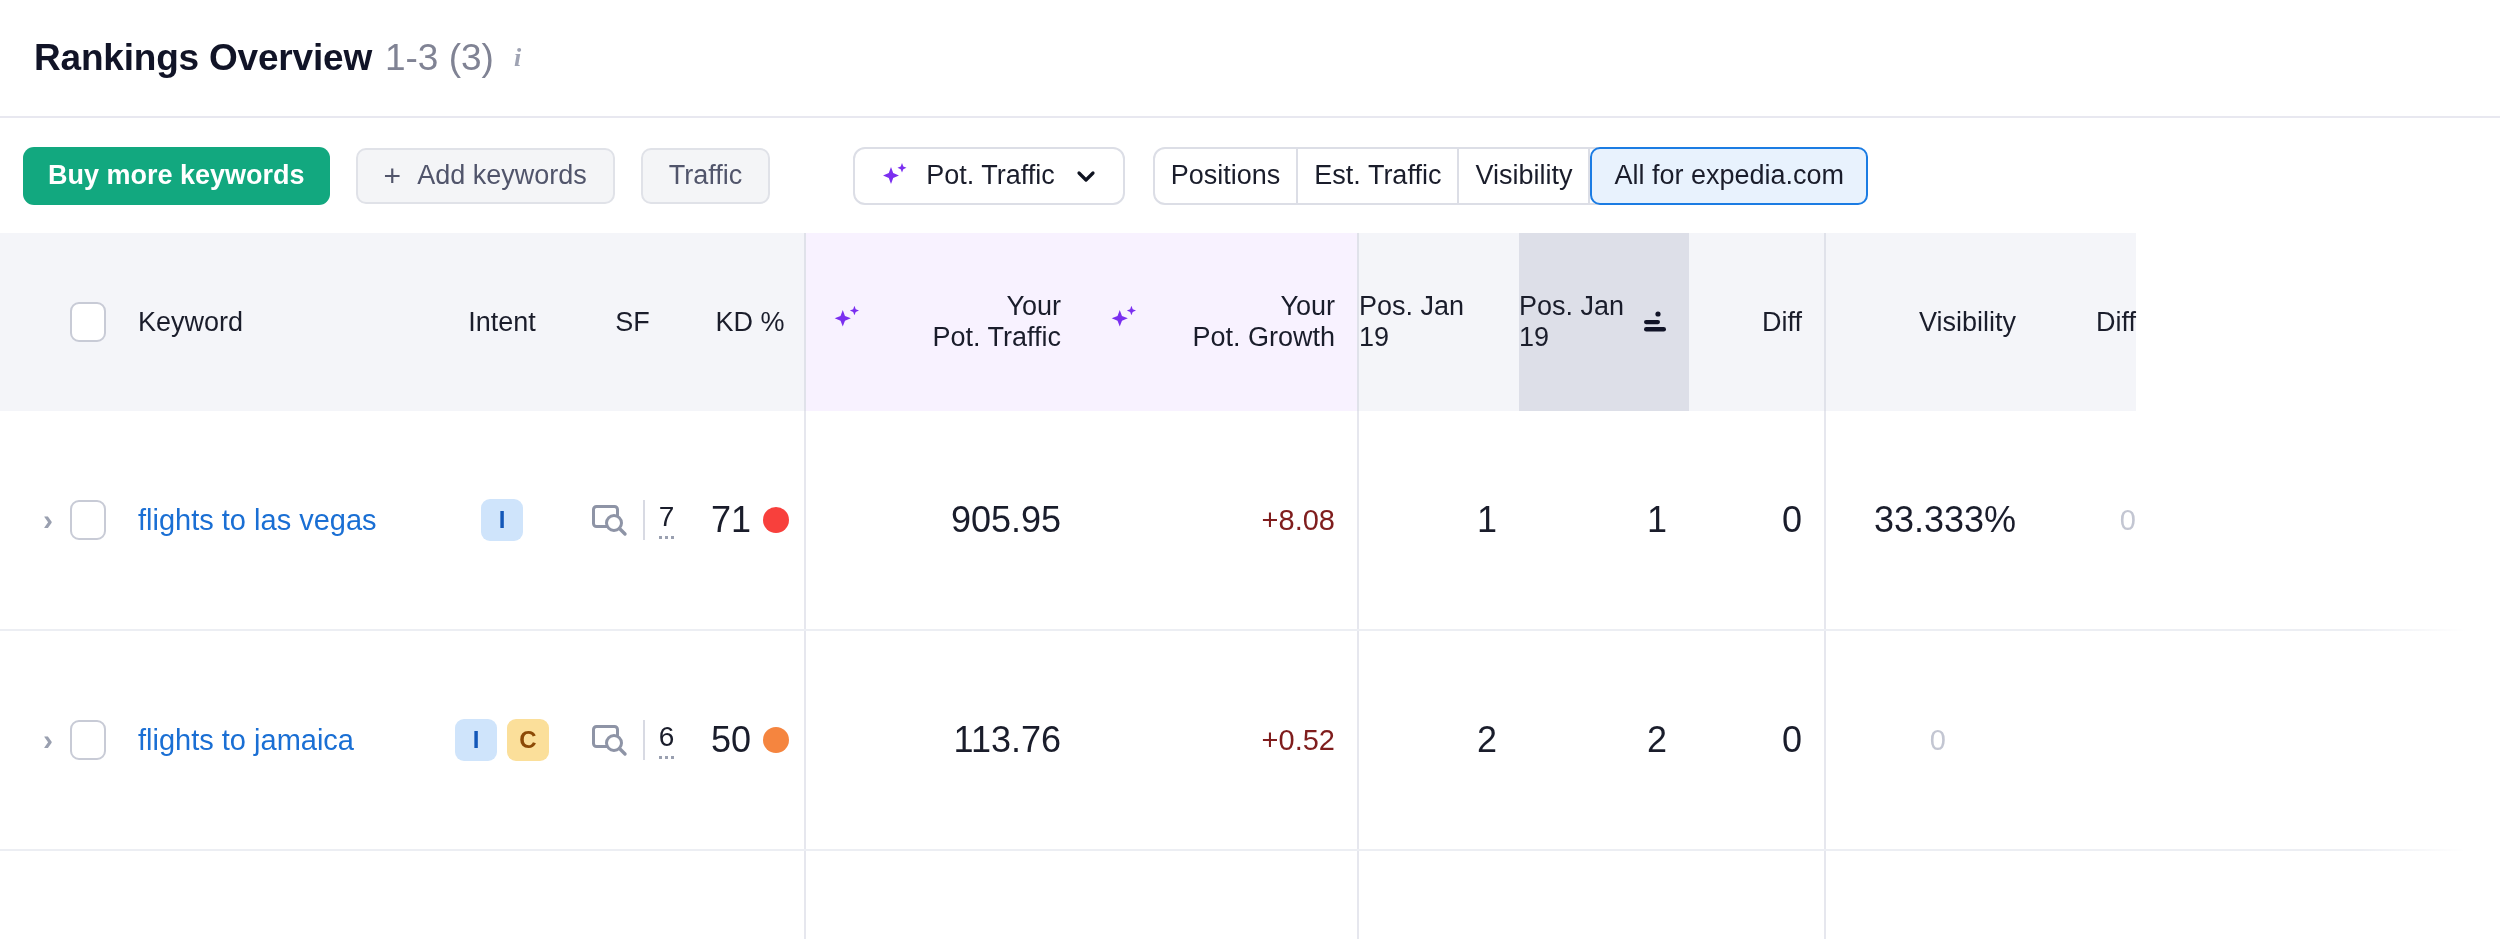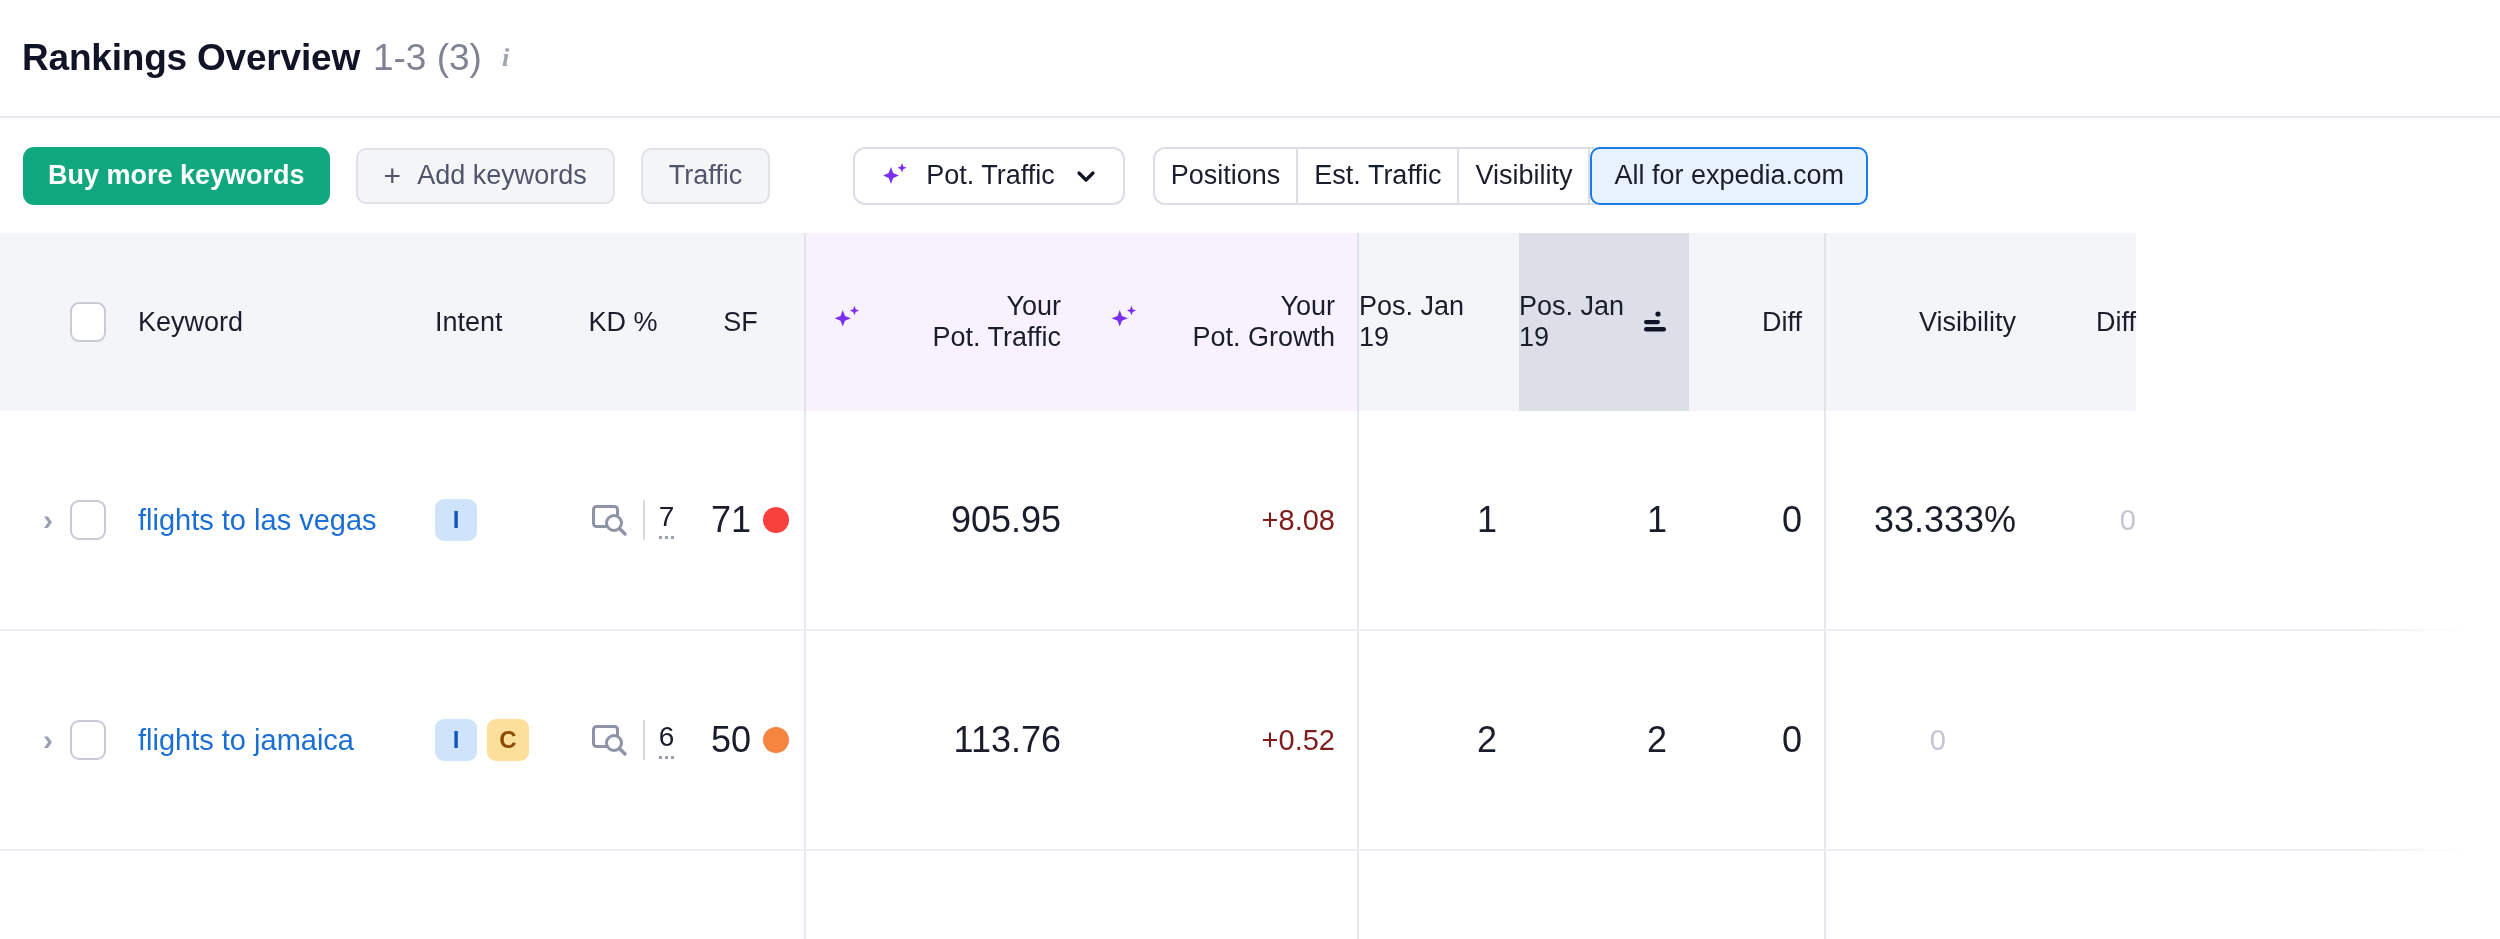--- a/index.html
+++ b/index.html
@@ -8,21 +8,21 @@
     background: #ffffff;
     font-family: "Liberation Sans", sans-serif;
     overflow: hidden;
   }
   .page { position: relative; width: 2500px; height: 939px; background:#fff; }
 
   
   .titlebar {
     height: 118px;
     display: flex; align-items: center;
-    padding-left: 22px;
+    padding-left: 34px;
     border-bottom: 2px solid #e8e8f0;
   }
   .title-main { font-size: 37px; font-weight: bold; color: #111427; letter-spacing: -0.2px; }
   .title-range { font-size: 37px; font-weight: 400; color: #808394; margin-left: 13px; }
   .info-icon {
     margin-left: 20px; font-size: 26px; color: #9fa3b3;
     font-family: "Liberation Serif", serif; font-style: italic; font-weight: bold;
   }
 
   
@@ -82,21 +82,21 @@
     display: flex; align-items: center;
     font-size: 27px; color: #1a1d2b;
     flex: 0 0 auto;
   }
   .thead .th { background: #f4f5f9; }
 
   
   .c-exp    { width: 70px; }
   .c-check  { width: 68px; justify-content: flex-start; }
   .c-kw     { width: 297px; justify-content: flex-start; }
-  .c-intent { width: 134px; justify-content: flex-start; }
+  .c-intent { width: 134px; justify-content: center; }
   .c-sf     { width: 127px; justify-content: center; }
   .c-kd     { width: 108px; justify-content: center; }
   .c-pt     { width: 277px; justify-content: flex-end; }
   .c-pg     { width: 274px; justify-content: flex-end; }
   .c-pos1   { width: 160px; justify-content: flex-end; }
   .c-pos2   { width: 170px; justify-content: flex-end; }
   .c-diff1  { width: 135px; justify-content: flex-end; }
   .c-vis    { width: 190px; justify-content: flex-end; }
   .c-diff2  { width: 120px; justify-content: flex-end; }
 
@@ -220,25 +220,25 @@
       <div class="th c-exp"></div>
       <div class="th c-check">
         <div class="checkbox"></div>
       </div>
       <div class="th c-kw">
         <span>Keyword</span>
       </div>
       <div class="th c-intent">
         <span>Intent</span>
       </div>
+      <div class="th c-sf">
+        <span>SF</span>
+      </div>
       <div class="th c-kd">
         <span>KD %</span>
-      </div>
-      <div class="th c-sf">
-        <span>SF</span>
       </div>
 
       <div class="vdiv vdiv-head"></div>
 
       <div class="th c-pt purple-head pad-l pad-r">
         <div class="head-rel">
           <span class="head-sparkle">
             <svg width="34" height="34" viewBox="0 0 32 32">
               <path d="M12 8 L14.1 13.6 L19.6 15.8 L14.1 18 L12 23.6 L9.9 18 L4.4 15.8 L9.9 13.6 Z" fill="#7b2ff0"></path>
               <path d="M23 4 L24.2 7.2 L27.3 8.5 L24.2 9.8 L23 13 L21.8 9.8 L18.7 8.5 L21.8 7.2 Z" fill="#7b2ff0"></path>

